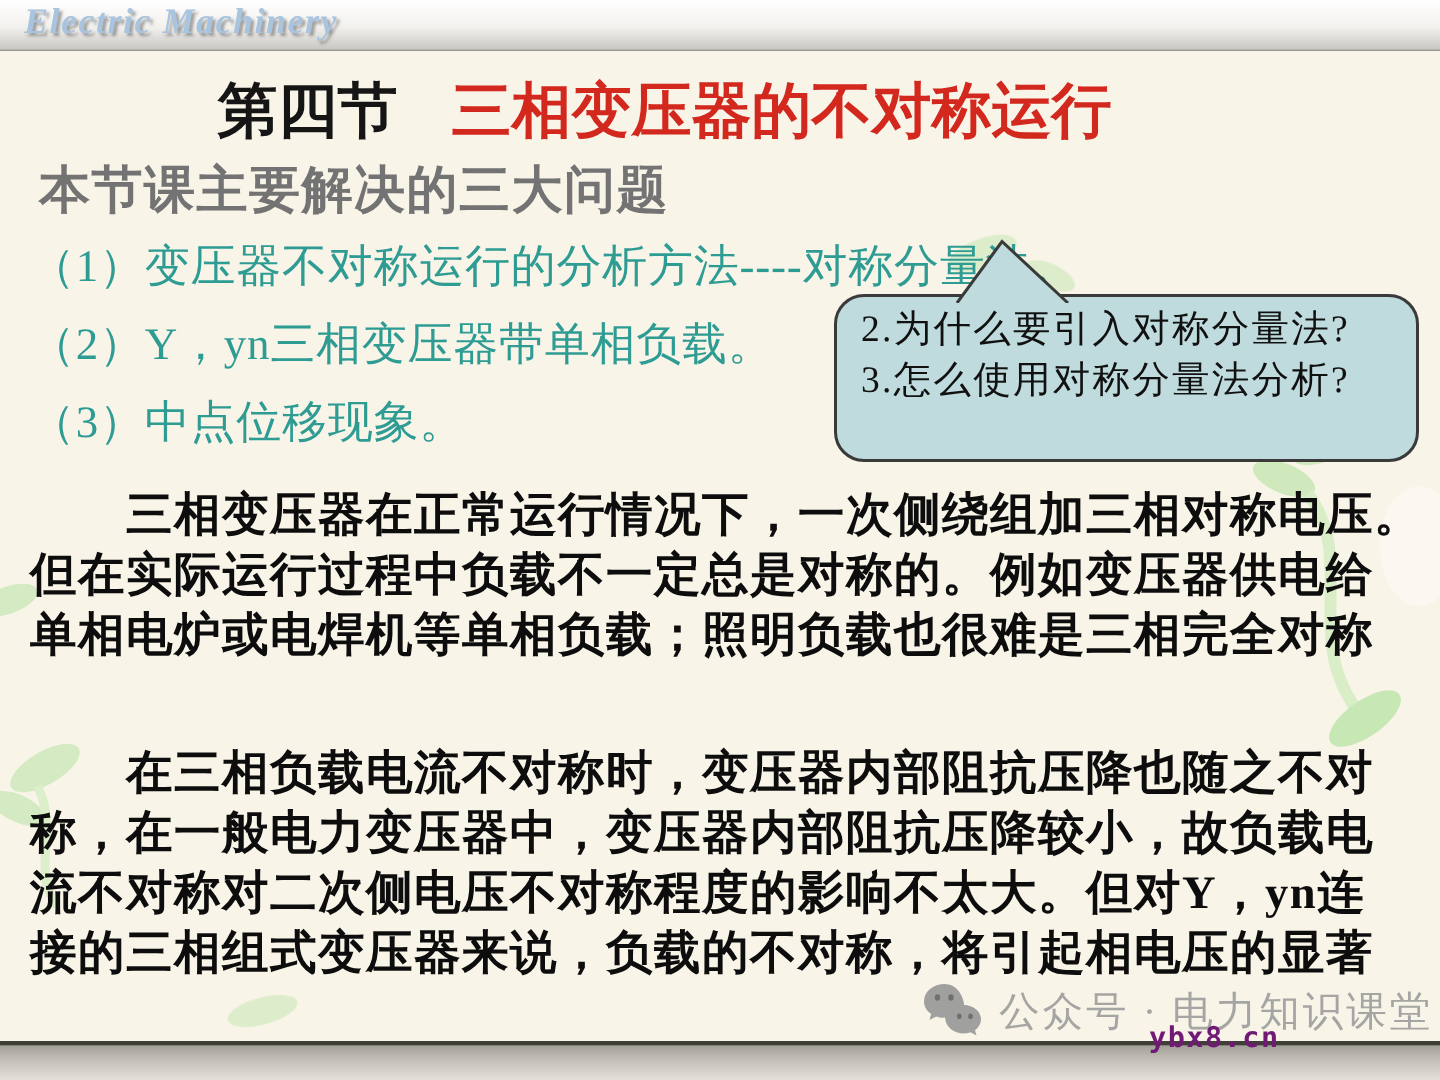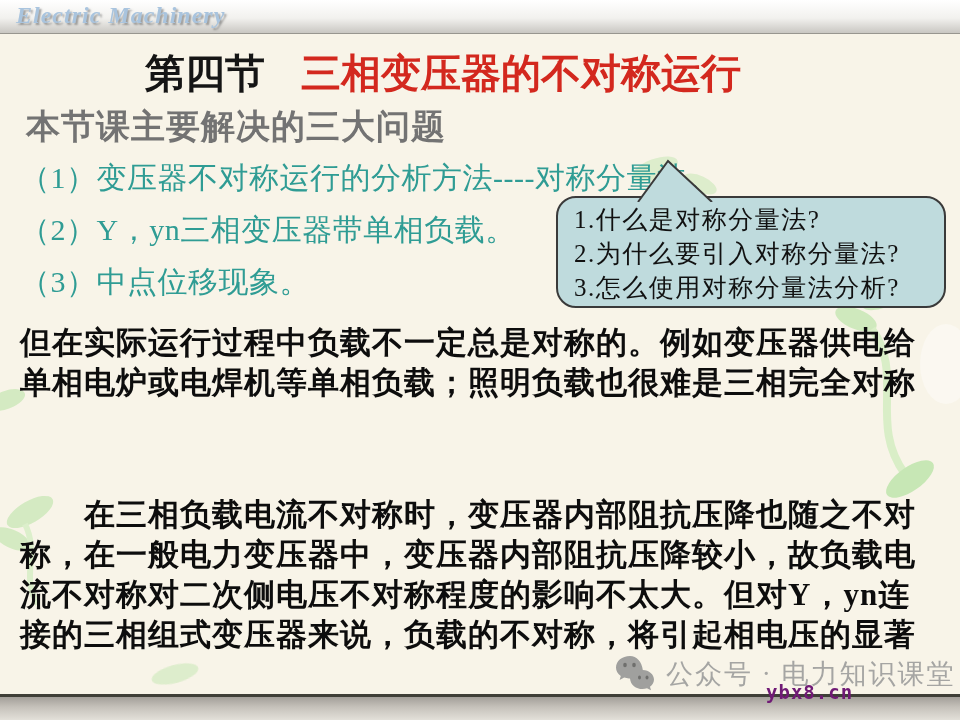--- a/index.html
+++ b/index.html
@@ -117,26 +117,26 @@
     <div class="point">（1）变压器不对称运行的分析方法----对称分量法。</div>
     <div class="point">（2）Y，yn三相变压器带单相负载。</div>
     <div class="point">（3）中点位移现象。</div>
   </div>
 
   <svg class="callout-tail" width="90" height="44" viewBox="0 0 90 44">
     <path d="M8,44 L38,3 L82,44 Z" fill="#bfdbdd" stroke="none"></path>
     <path d="M8,44 L38,3 L82,44" fill="none" stroke="#3a3a3a" stroke-width="2"></path>
   </svg>
   <div class="callout">
-    <div class="callout-line">1.什么是对称分量法?</div>
     <div class="callout-line">2.为什么要引入对称分量法?</div>
     <div class="callout-line">3.怎么使用对称分量法分析?</div>
   </div>
 
   <div class="para para-1">
+    <div class="pline indent">三相变压器在正常运行情况下，一次侧绕组加三相对称电压。</div>
     <div class="pline">但在实际运行过程中负载不一定总是对称的。例如变压器供电给</div>
     <div class="pline">单相电炉或电焊机等单相负载；照明负载也很难是三相完全对称</div>
   </div>
 
   <div class="para para-2">
     <div class="pline indent">在三相负载电流不对称时，变压器内部阻抗压降也随之不对</div>
     <div class="pline">称，在一般电力变压器中，变压器内部阻抗压降较小，故负载电</div>
     <div class="pline">流不对称对二次侧电压不对称程度的影响不太大。但对Y，yn连</div>
     <div class="pline">接的三相组式变压器来说，负载的不对称，将引起相电压的显著</div>
   </div>

